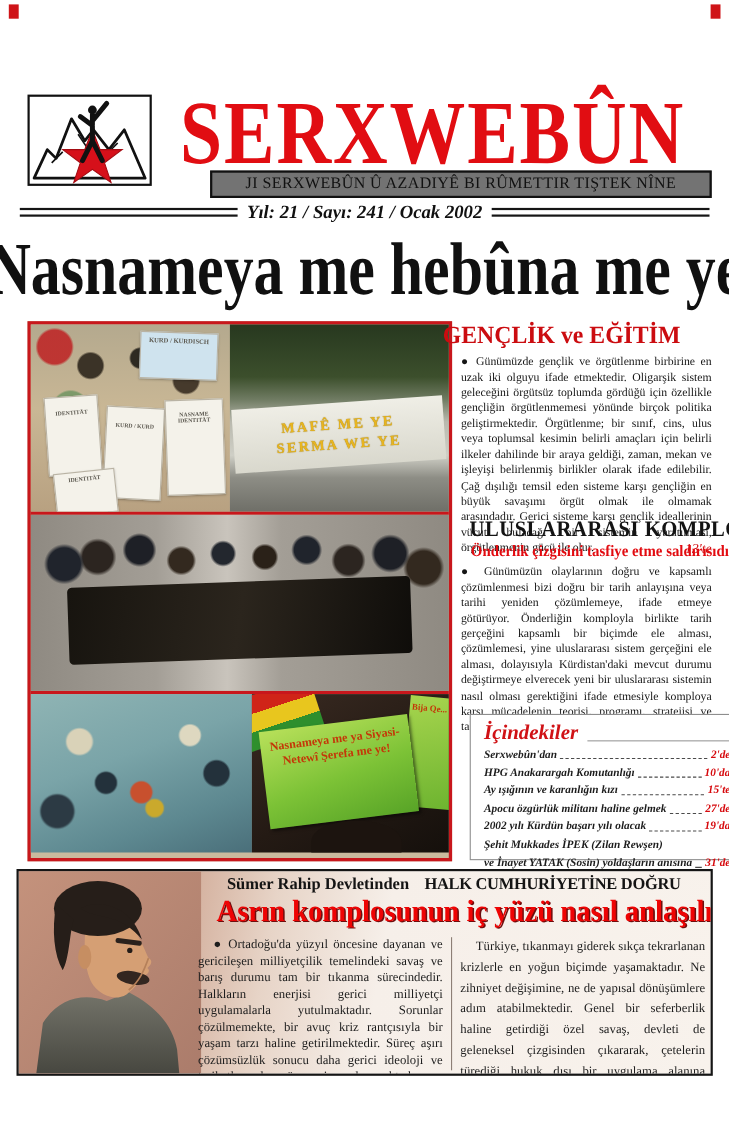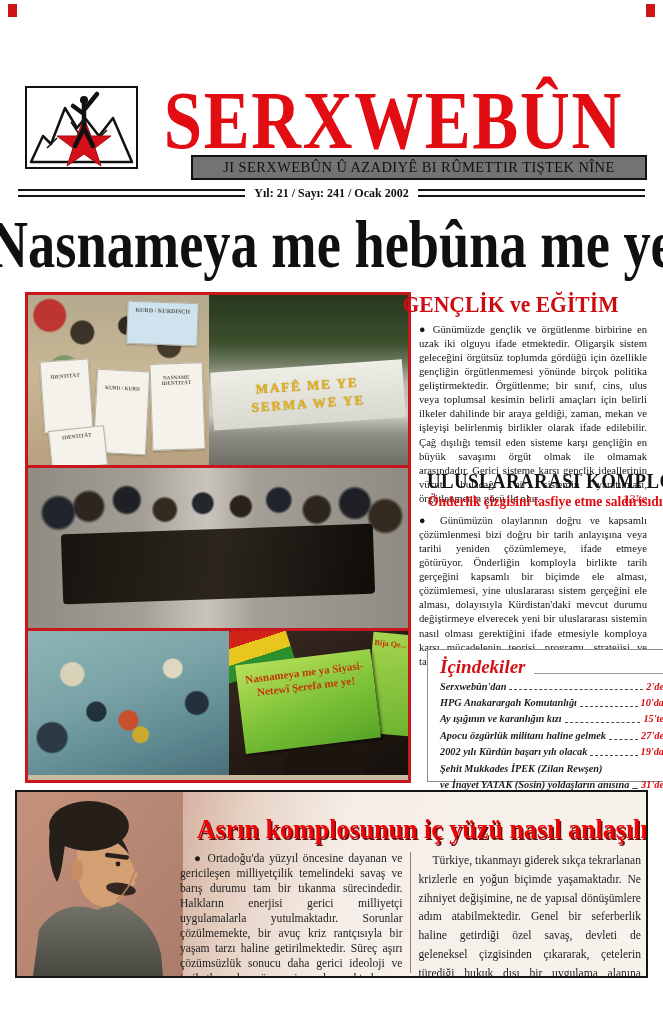--- a/index.html
+++ b/index.html
@@ -7,21 +7,21 @@
   .abs{position:absolute;}
   
   .cropmark{width:9px;height:13px;background:#cf1418;}
   .logo-box{left:25px;top:86px;width:113px;height:83px;border:2px solid #111;background:#fff;box-sizing:border-box;}
   .mast-title{left:138px;top:80px;width:510px;height:80px;display:flex;align-items:flex-start;justify-content:center;}
   .mast-title span{display:inline-block;white-space:nowrap;font-weight:bold;font-size:82px;color:#e10d12;transform:scaleX(.84);letter-spacing:2px;line-height:1;}
   .tagline-box{left:191px;top:155px;width:456px;height:25px;border:2px solid #111;box-sizing:border-box;display:flex;align-items:center;justify-content:center;background:#737373;}
   .tagline-box span{font-size:14.5px;color:#111;letter-spacing:.4px;white-space:nowrap;}
   .dateline{left:18px;top:187px;width:627px;height:12px;display:flex;align-items:center;}
   .dbl-rule{flex:1;height:4px;border-top:2.5px solid #151515;border-bottom:2.5px solid #151515;}
-  .dateline b{font-size:12px;margin:0 9px;white-space:nowrap;color:#111;}
+  .dateline b{font-size:17px;margin:0 9px;white-space:nowrap;color:#111;font-style:italic;}
   
   .headline-wrap{left:0;top:201px;width:663px;height:86px;display:flex;align-items:center;justify-content:center;}
   .headline-wrap span{display:inline-block;white-space:nowrap;font-weight:bold;font-size:68px;color:#101010;transform:scaleX(.8);line-height:1;}
   
   .collage{left:25px;top:292px;width:386px;height:491px;border:3px solid #c8171c;box-sizing:border-box;background:#caba9e;}
   .row{display:flex;width:100%;}
   .row1{height:170px;}
   .row2{height:163px;border-top:3px solid #c8171c;box-sizing:border-box;}
   .row3{height:147px;border-top:3px solid #c8171c;box-sizing:border-box;}
   .ph{position:relative;overflow:hidden;height:100%;}
@@ -265,20 +265,24 @@
     <path d="M62,40 C58,70 60,92 68,104 C76,114 88,118 98,112 C106,106 112,98 112,96 C118,94 120,90 117,88 C121,85 122,81 118,79 C114,70 110,60 104,52 C94,40 74,34 62,40 Z" fill="#d59f74"></path>
     <ellipse cx="72" cy="34" rx="40" ry="25" fill="#261e19"></ellipse>
     <path d="M34,30 C30,54 32,76 40,90 C46,80 46,58 50,44 Z" fill="#261e19"></path>
     <path d="M56,34 C70,26 92,30 104,46 C108,52 110,56 112,62 C104,52 92,44 80,42 C70,40 62,38 56,34 Z" fill="#261e19"></path>
     <rect x="88" y="62" width="24" height="4.5" rx="2" fill="#2a211c" transform="rotate(7 100 64)"></rect>
     <circle cx="101" cy="72" r="2.4" fill="#241c17"></circle>
     <ellipse cx="104" cy="97" rx="15" ry="6" fill="#332620" transform="rotate(9 104 97)"></ellipse>
     <ellipse cx="60" cy="78" rx="6" ry="11" fill="#c68e62"></ellipse>
     <path d="M118,79 C114,90 110,100 100,108" stroke="#b5805a" stroke-width="1.5" fill="none"></path>
   </svg>
+  <div class="kicker">
+    <span class="k1">Sümer Rahip Devletinden</span>
+    <span class="k2">HALK CUMHURİYETİNE DOĞRU</span>
+  </div>
   <div class="bot-head">
     <span>Asrın komplosunun iç yüzü nasıl anlaşılmalıdır</span>
   </div>
   <div class="bot-cols">
     <div class="bcol bcol-l">
       <p>● Ortadoğu'da yüzyıl öncesine dayanan ve gericileşen milliyetçilik temelindeki savaş ve barış durumu tam bir tıkanma sürecindedir. Halkların enerjisi gerici milliyetçi uygulamalarla yutulmaktadır. Sorunlar çözülmemekte, bir avuç kriz rantçısıyla bir yaşam tarzı haline getirilmektedir. Süreç aşırı çözümsüzlük sonucu daha gerici ideoloji ve tarikatlaşmaların üremesine yol açmaktadır.</p>
 
     </div>
     <div class="bcol bcol-r">
       <p>Türkiye, tıkanmayı giderek sıkça tekrarlanan krizlerle en yoğun biçimde yaşamaktadır. Ne zihniyet değişimine, ne de yapısal dönüşümlere adım atabilmektedir. Genel bir seferberlik haline getirdiği özel savaş, devleti de geleneksel çizgisinden çıkararak, çetelerin türediği hukuk dışı bir uygulama alanına çekmektedir.</p>

